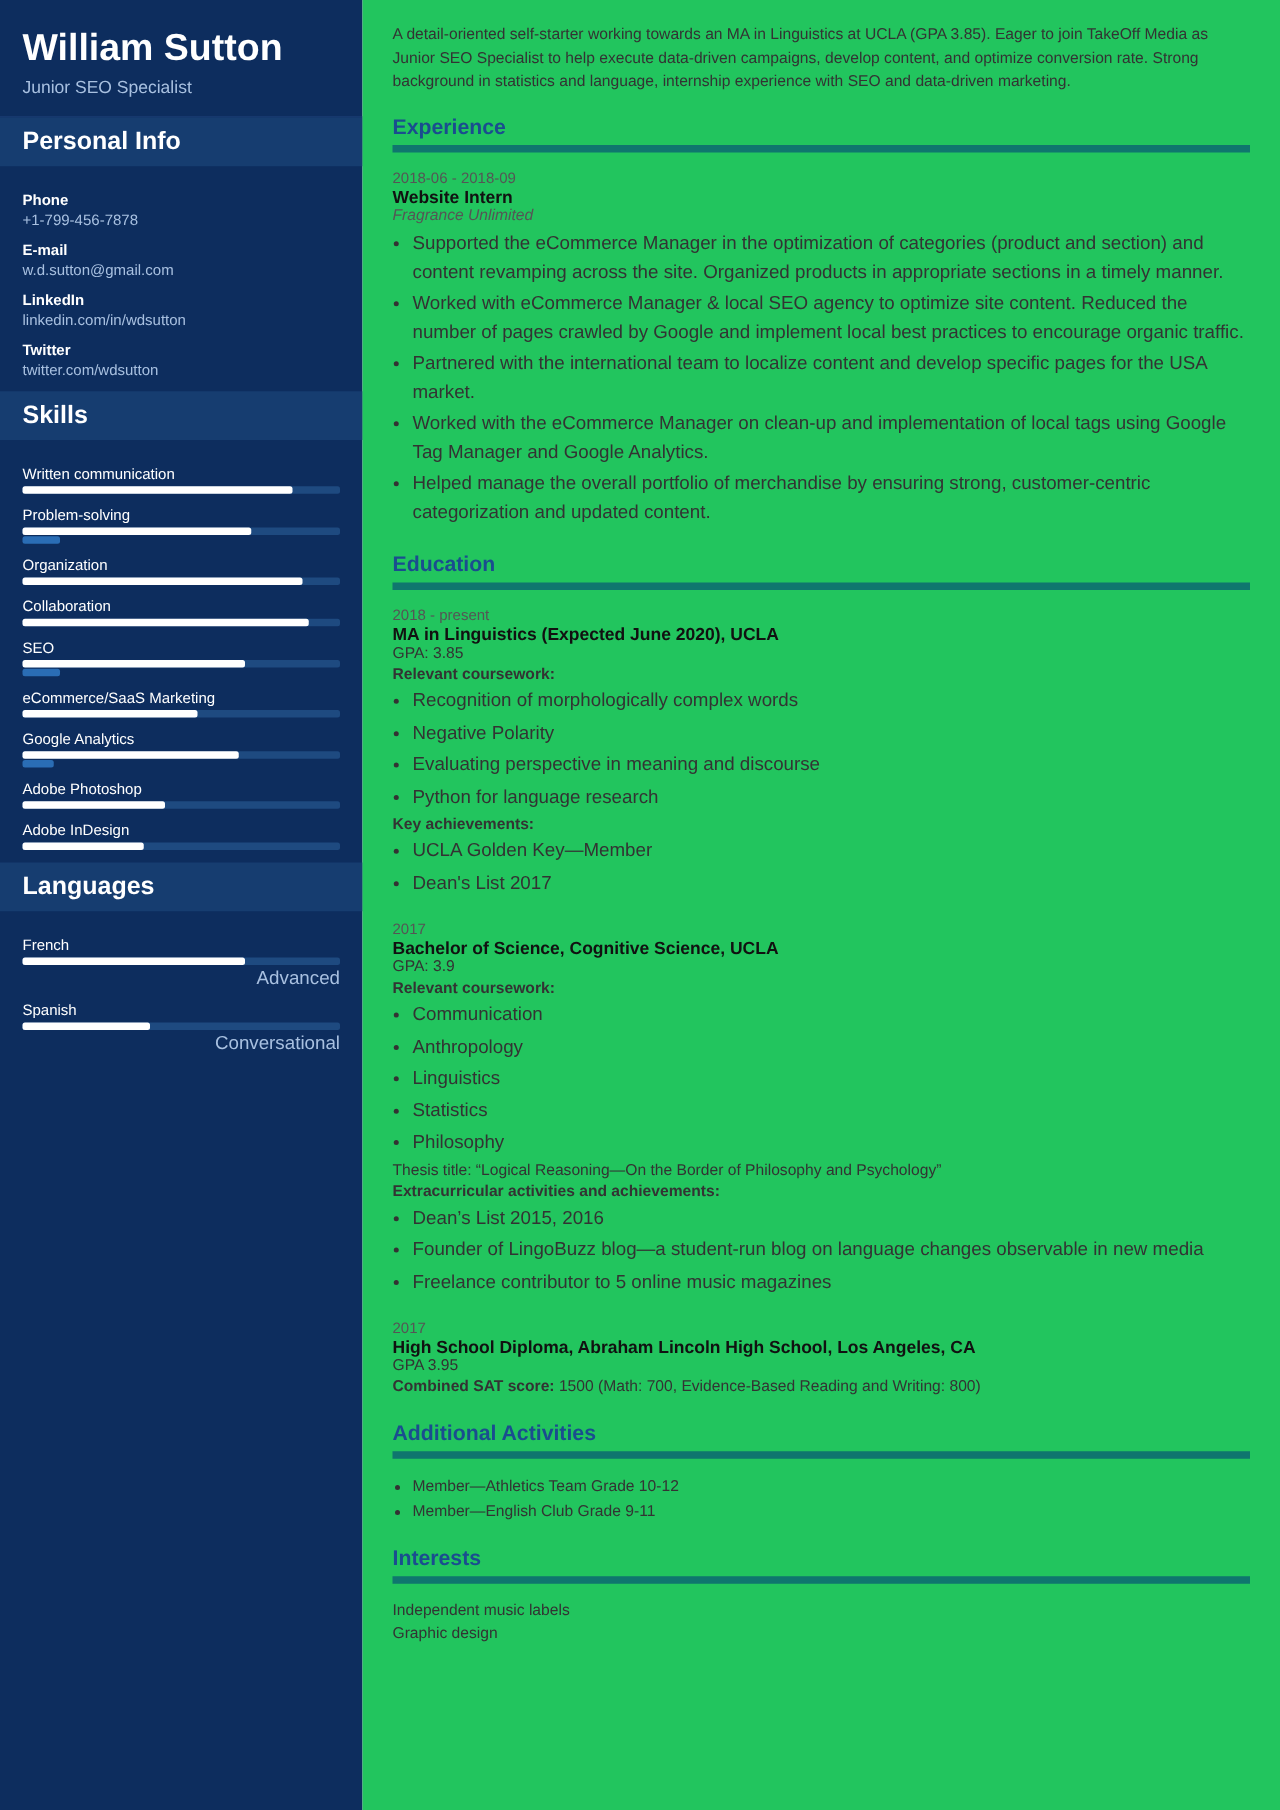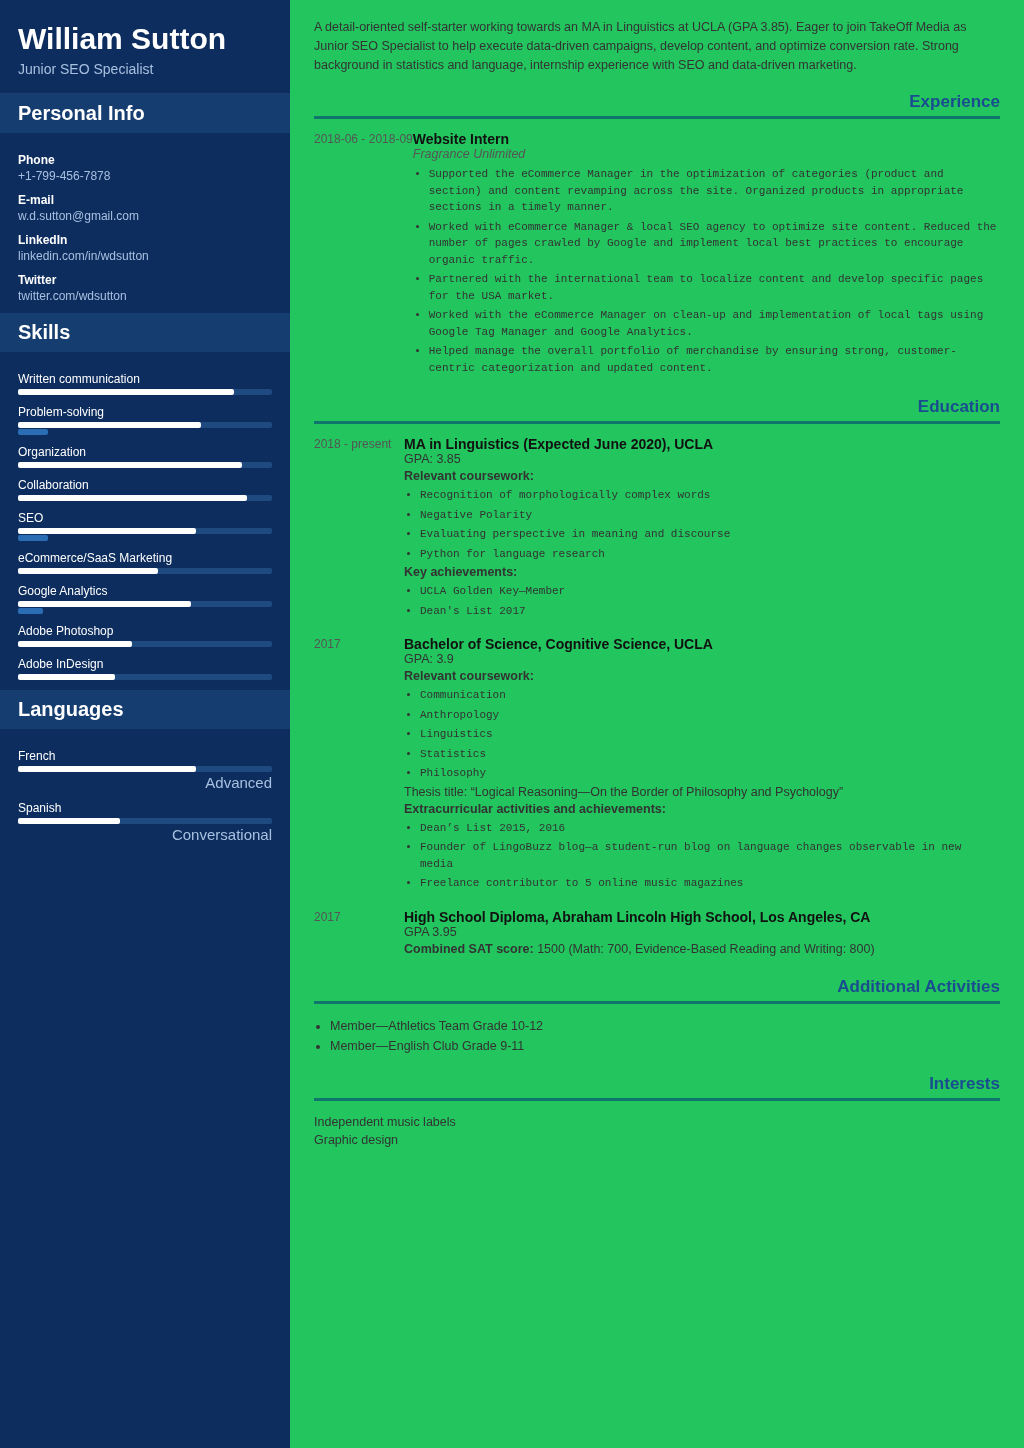--- a/index.html
+++ b/index.html
@@ -121,33 +121,33 @@
       font-size: 12.5px;
       color: #333;
       line-height: 1.5;
       margin-bottom: 18px;
     }
 
     .section-title {
       font-size: 17px;
       font-weight: bold;
       color: #1a4d8f;
-      border-bottom: 3px solid #0f766e;
+      border-bottom: 6px solid #0f766e;
       padding-bottom: 4px;
       margin-bottom: 12px;
-      text-align: right;
     }
 
     .section {
       margin-bottom: 18px;
     }
 
     .entry {
       display: flex;
       margin-bottom: 14px;
+      flex-direction: column;
     }
     .entry-date {
       min-width: 90px;
       font-size: 12px;
       color: #555;
       padding-top: 1px;
     }
     .entry-body {
       flex: 1;
     }
@@ -160,25 +160,24 @@
       font-size: 12.5px;
       font-style: italic;
       color: #555;
       margin-bottom: 5px;
     }
     .entry-body ul {
       padding-left: 16px;
       margin-top: 4px;
     }
     .entry-body ul li {
-      font-size: 11px;
+      font-size: 15px;
       color: #333;
       line-height: 1.5;
       margin-bottom: 3px;
-      font-family: Liberation Mono, monospace;
     }
     .entry-body p {
       font-size: 12.5px;
       color: #333;
       margin-bottom: 3px;
     }
     .bold-label {
       font-weight: bold;
       font-size: 12.5px;
     }

